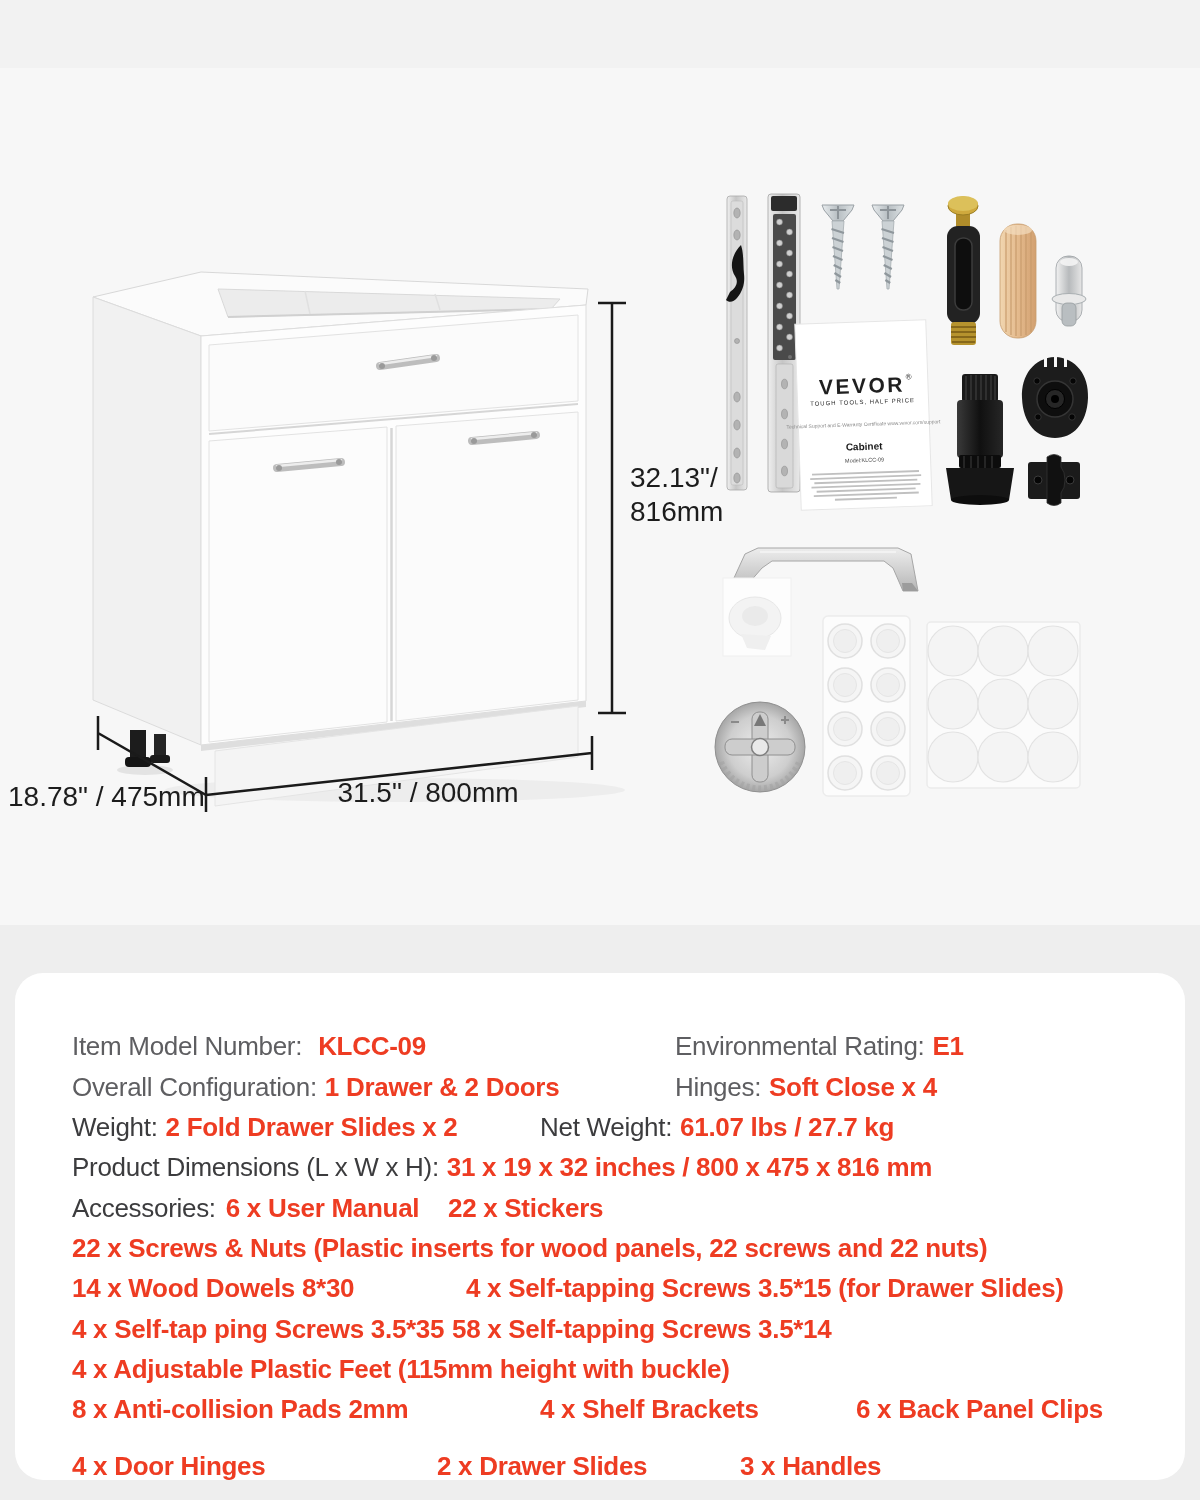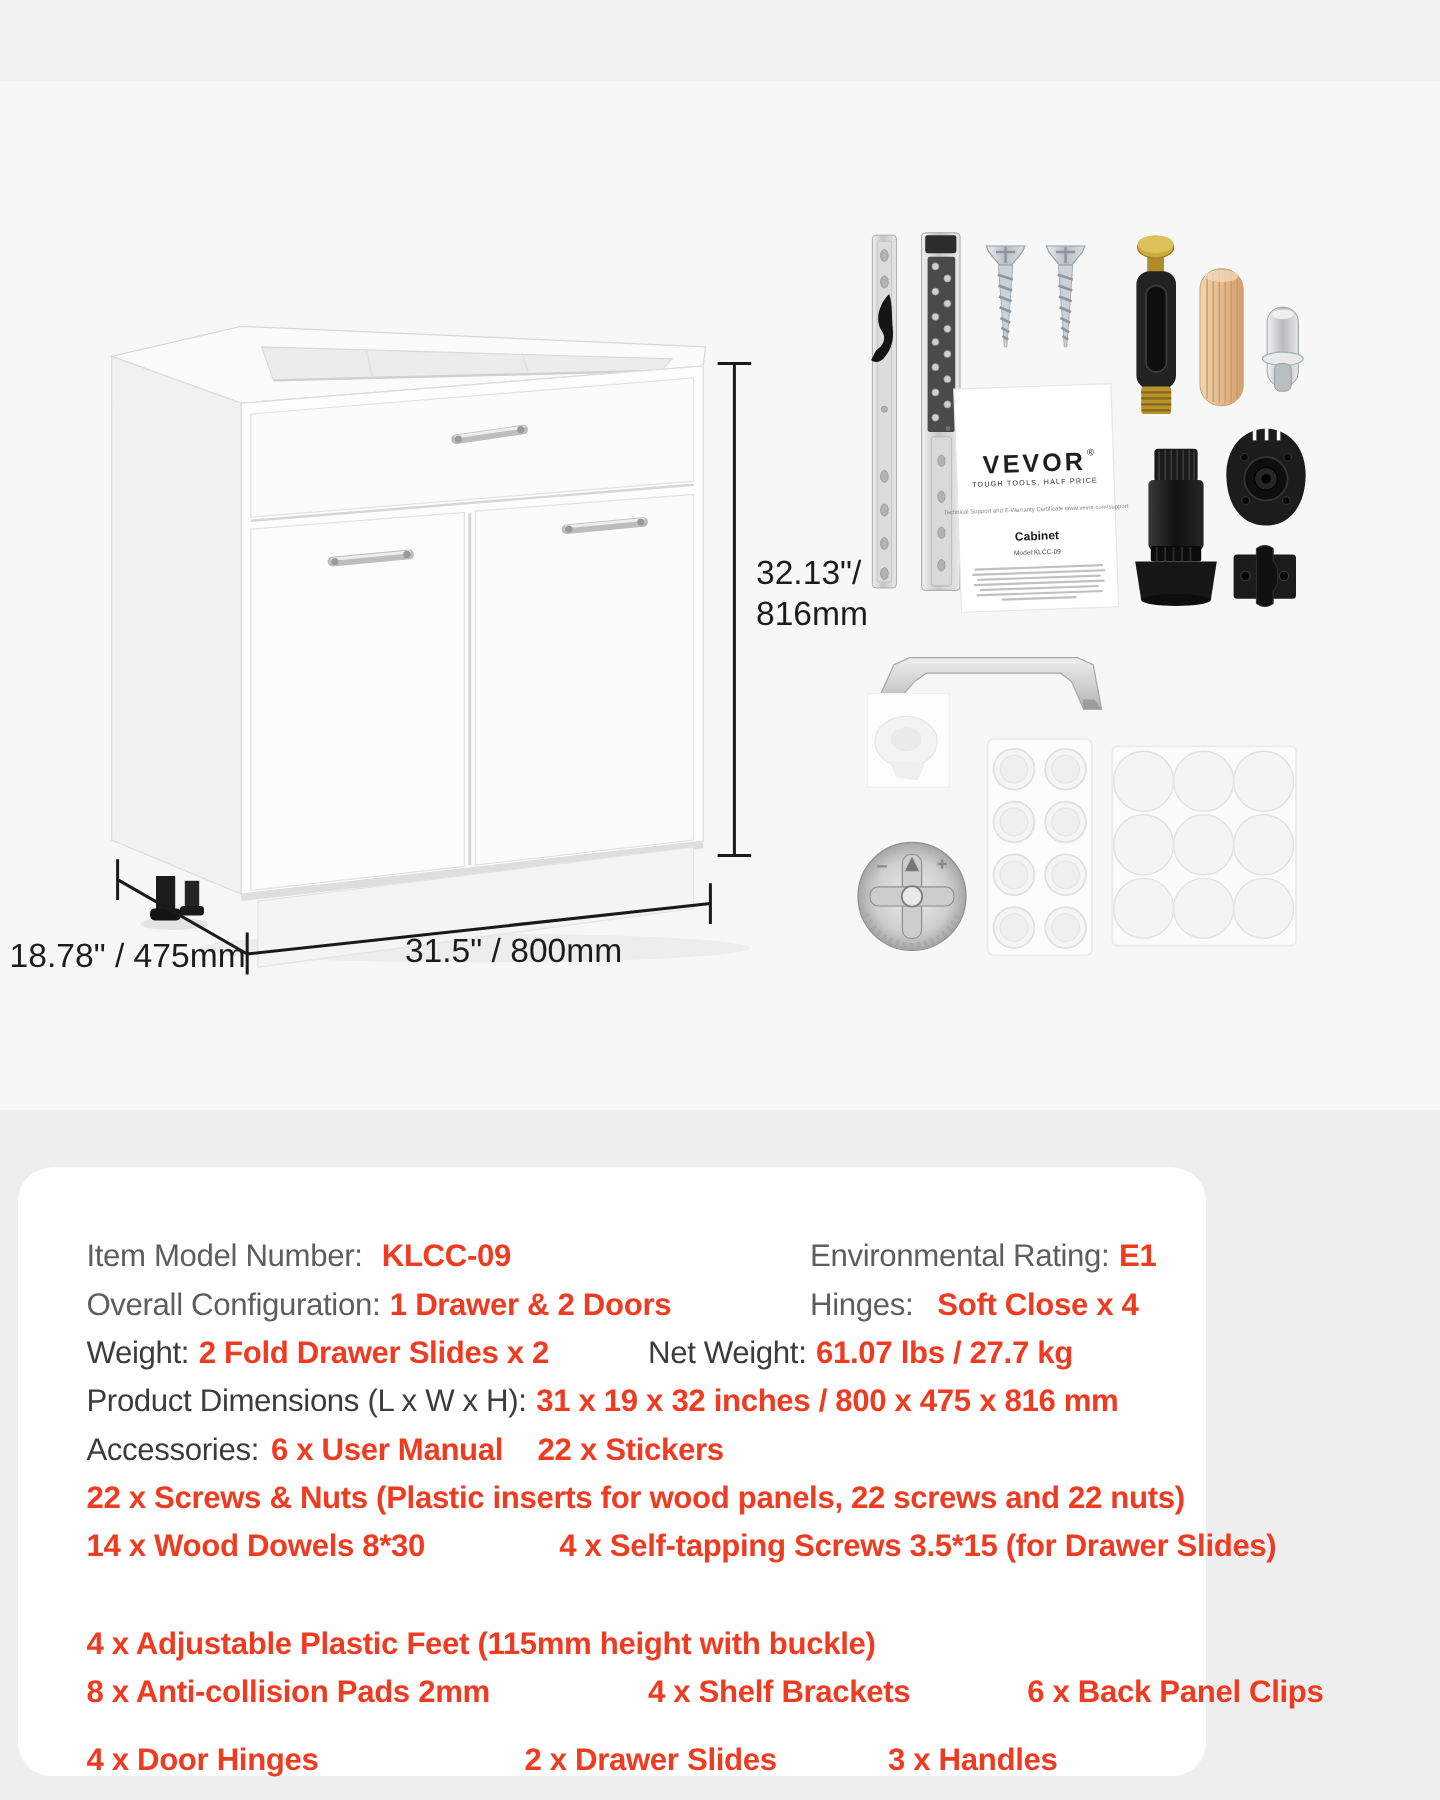--- a/index.html
+++ b/index.html
@@ -1,21 +1,21 @@
 <!DOCTYPE html>
 <html><head>
 <meta charset="utf-8">
 <style>
   * { margin:0; padding:0; box-sizing:border-box; }
   html,body { width:1200px; height:1500px; }
   body { position:relative; font-family:"Liberation Sans", sans-serif; background:#ffffff; overflow:hidden; }
   .top-strip { position:absolute; left:0; top:0; width:1200px; height:68px; background:#f2f2f2; }
   .photo-section { position:absolute; left:0; top:68px; width:1200px; height:857px; background:#f7f7f7; }
   .bottom-section { position:absolute; left:0; top:925px; width:1200px; height:575px; background:#eeeeee; }
-  .spec-card { position:absolute; left:15px; top:973px; width:990px; height:507px; background:#ffffff; border-radius:28px; }
+  .spec-card { position:absolute; left:15px; top:973px; width:1170px; height:507px; background:#ffffff; border-radius:28px; }
   svg.illu { position:absolute; left:0; top:0; width:1200px; height:925px; display:block; }
   .spec-row { position:absolute; left:0; width:1170px; height:36px; }
   .seg { position:absolute; top:0; white-space:nowrap; font-size:26px; letter-spacing:-0.3px; line-height:34px; }
   .kind-label { color:#5e5e61; }
   .kind-labeldark { color:#3c3c3e; }
   .kind-value { color:#ee3c22; font-weight:bold; }
   .dim-text { font-size:28px; fill:#1c1c1c; }
 </style>
 </head>
 <body>
@@ -324,39 +324,43 @@
   </g>
 </svg>
 
 <div class="spec-card">
     <div class="spec-row" style="top: 56px;">
       <span class="seg" style="left: 57px;"><span class="kind-label">Item Model Number:</span><span class="kind-value" style="margin-left: 16px;">KLCC-09</span></span>
       <span class="seg" style="left: 660px;"><span class="kind-label">Environmental Rating:</span><span class="kind-value" style="margin-left: 8px;">E1</span></span>
     </div>
     <div class="spec-row" style="top: 97px;">
       <span class="seg" style="left: 57px;"><span class="kind-label">Overall Configuration:</span><span class="kind-value" style="margin-left: 8px;">1 Drawer &amp; 2 Doors</span></span>
-      <span class="seg" style="left: 660px;"><span class="kind-label">Hinges:</span><span class="kind-value" style="margin-left: 20px;">Soft Close x 4</span></span>
+      <span class="seg" style="left: 660px;"><span class="kind-label">Hinges:</span><span class="kind-value" style="margin-left: 8px;">Soft Close x 4</span></span>
     </div>
     <div class="spec-row" style="top: 137px;">
       <span class="seg" style="left: 57px;"><span class="kind-labeldark">Weight:</span><span class="kind-value" style="margin-left: 8px;">2 Fold Drawer Slides x 2</span></span>
       <span class="seg" style="left: 525px;"><span class="kind-labeldark">Net Weight:</span><span class="kind-value" style="margin-left: 8px;">61.07 lbs / 27.7 kg</span></span>
     </div>
     <div class="spec-row" style="top: 177px;">
       <span class="seg" style="left: 57px;"><span class="kind-labeldark">Product Dimensions (L x W x H):</span><span class="kind-value" style="margin-left: 8px;">31 x 19 x 32 inches / 800 x 475 x 816 mm</span></span>
     </div>
     <div class="spec-row" style="top: 218px;">
       <span class="seg" style="left: 57px;"><span class="kind-labeldark">Accessories:</span><span class="kind-value" style="margin-left: 10px;">6 x User Manual</span></span>
       <span class="seg" style="left: 433px;"><span class="kind-value">22 x Stickers</span></span>
     </div>
     <div class="spec-row" style="top: 258px;">
       <span class="seg" style="left: 57px;"><span class="kind-value">22 x Screws &amp; Nuts (Plastic inserts for wood panels, 22 screws and 22 nuts)</span></span>
     </div>
     <div class="spec-row" style="top: 298px;">
       <span class="seg" style="left: 57px;"><span class="kind-value">14 x Wood Dowels 8*30</span></span>
       <span class="seg" style="left: 451px;"><span class="kind-value">4 x Self-tapping Screws 3.5*15 (for Drawer Slides)</span></span>
+    </div>
+    <div class="spec-row" style="top: 339px;">
+      <span class="seg" style="left: 57px;"><span class="kind-value">4 x Self-tap ping Screws 3.5*35</span></span>
+      <span class="seg" style="left: 437px;"><span class="kind-value">58 x Self-tapping Screws 3.5*14</span></span>
     </div>
     <div class="spec-row" style="top: 379px;">
       <span class="seg" style="left: 57px;"><span class="kind-value">4 x Adjustable Plastic Feet (115mm height with buckle)</span></span>
     </div>
     <div class="spec-row" style="top: 419px;">
       <span class="seg" style="left: 57px;"><span class="kind-value">8 x Anti-collision Pads 2mm</span></span>
       <span class="seg" style="left: 525px;"><span class="kind-value">4 x Shelf Brackets</span></span>
       <span class="seg" style="left: 841px;"><span class="kind-value">6 x Back Panel Clips</span></span>
     </div>
     <div class="spec-row" style="top: 476px;">

